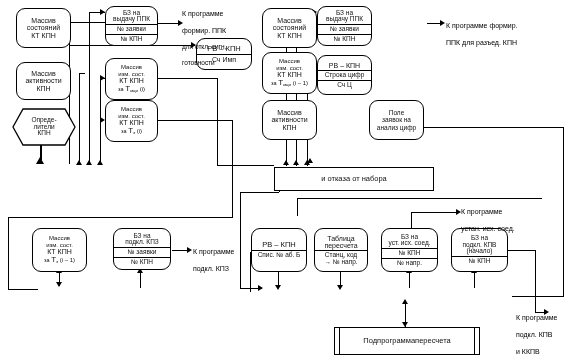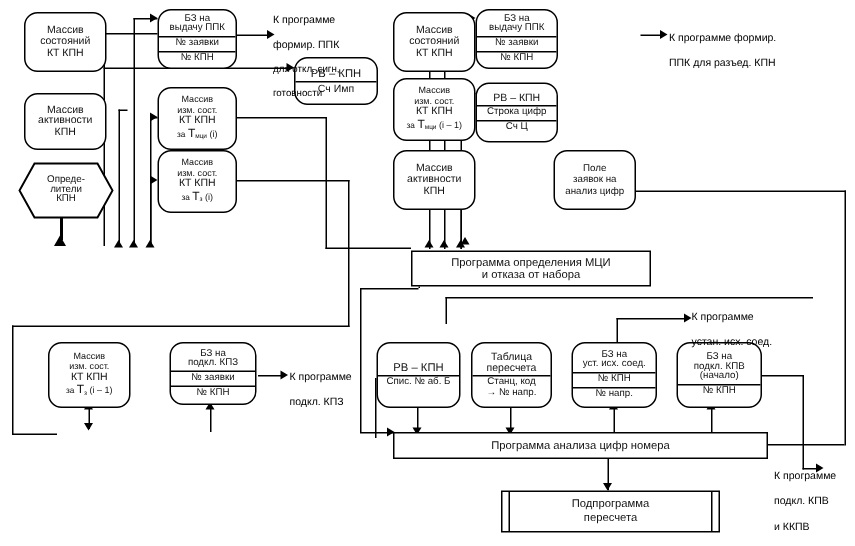--- a/index.html
+++ b/index.html
@@ -367,21 +367,20 @@
       <span>анализ цифр</span>
     </div>
   </div>
 
   <div class="anno" style="left:446px; top:14px; width:120px;">
     <div>К программе формир.</div>
     <div>ППК для разъед. КПН</div>
   </div>
 
   <div class="bar" style="left:274px; top:167px; width:160px; height:24px;flex-direction:column;">
-    <span>Программа определения МЦИ</span>
     <span>и отказа от набора</span>
   </div>
 
   <div class="node rounded" style="left:32px; top:228px; width:55px; height:44px;">
     <div class="seg t6" style="border:none;flex-direction:column;line-height:1.1;">
       <span>Массив</span>
       <span>изм. сост.</span>
       <span class="t7">КТ КПН</span>
       <span>
         <span style="font-size:5.5px">за</span>
@@ -445,24 +444,21 @@
     <div>устан. исх. соед.</div>
   </div>
 
   <div class="anno" style="left:516px; top:305px; width:56px;line-height:1.22;">
     <div>К программе</div>
     <div>подкл. КПВ</div>
     <div>и ККПВ</div>
     
   </div>
 
-  <div class="bar" style="left:262px; top:288px; width:250px; height:18px;">
-    <span>Программа анализа цифр номера</span>
-  </div>
 
   <div class="subroutine" style="left:334px; top:327px; width:146px; height:28px;">
-    <div class="inner" style="flex-direction:column;">
+    <div class="inner" style="flex-direction:row;">
       <span>Подпрограмма</span>
       <span>пересчета</span>
     </div>
   </div>
 
 </div>
 
 </body></html>

